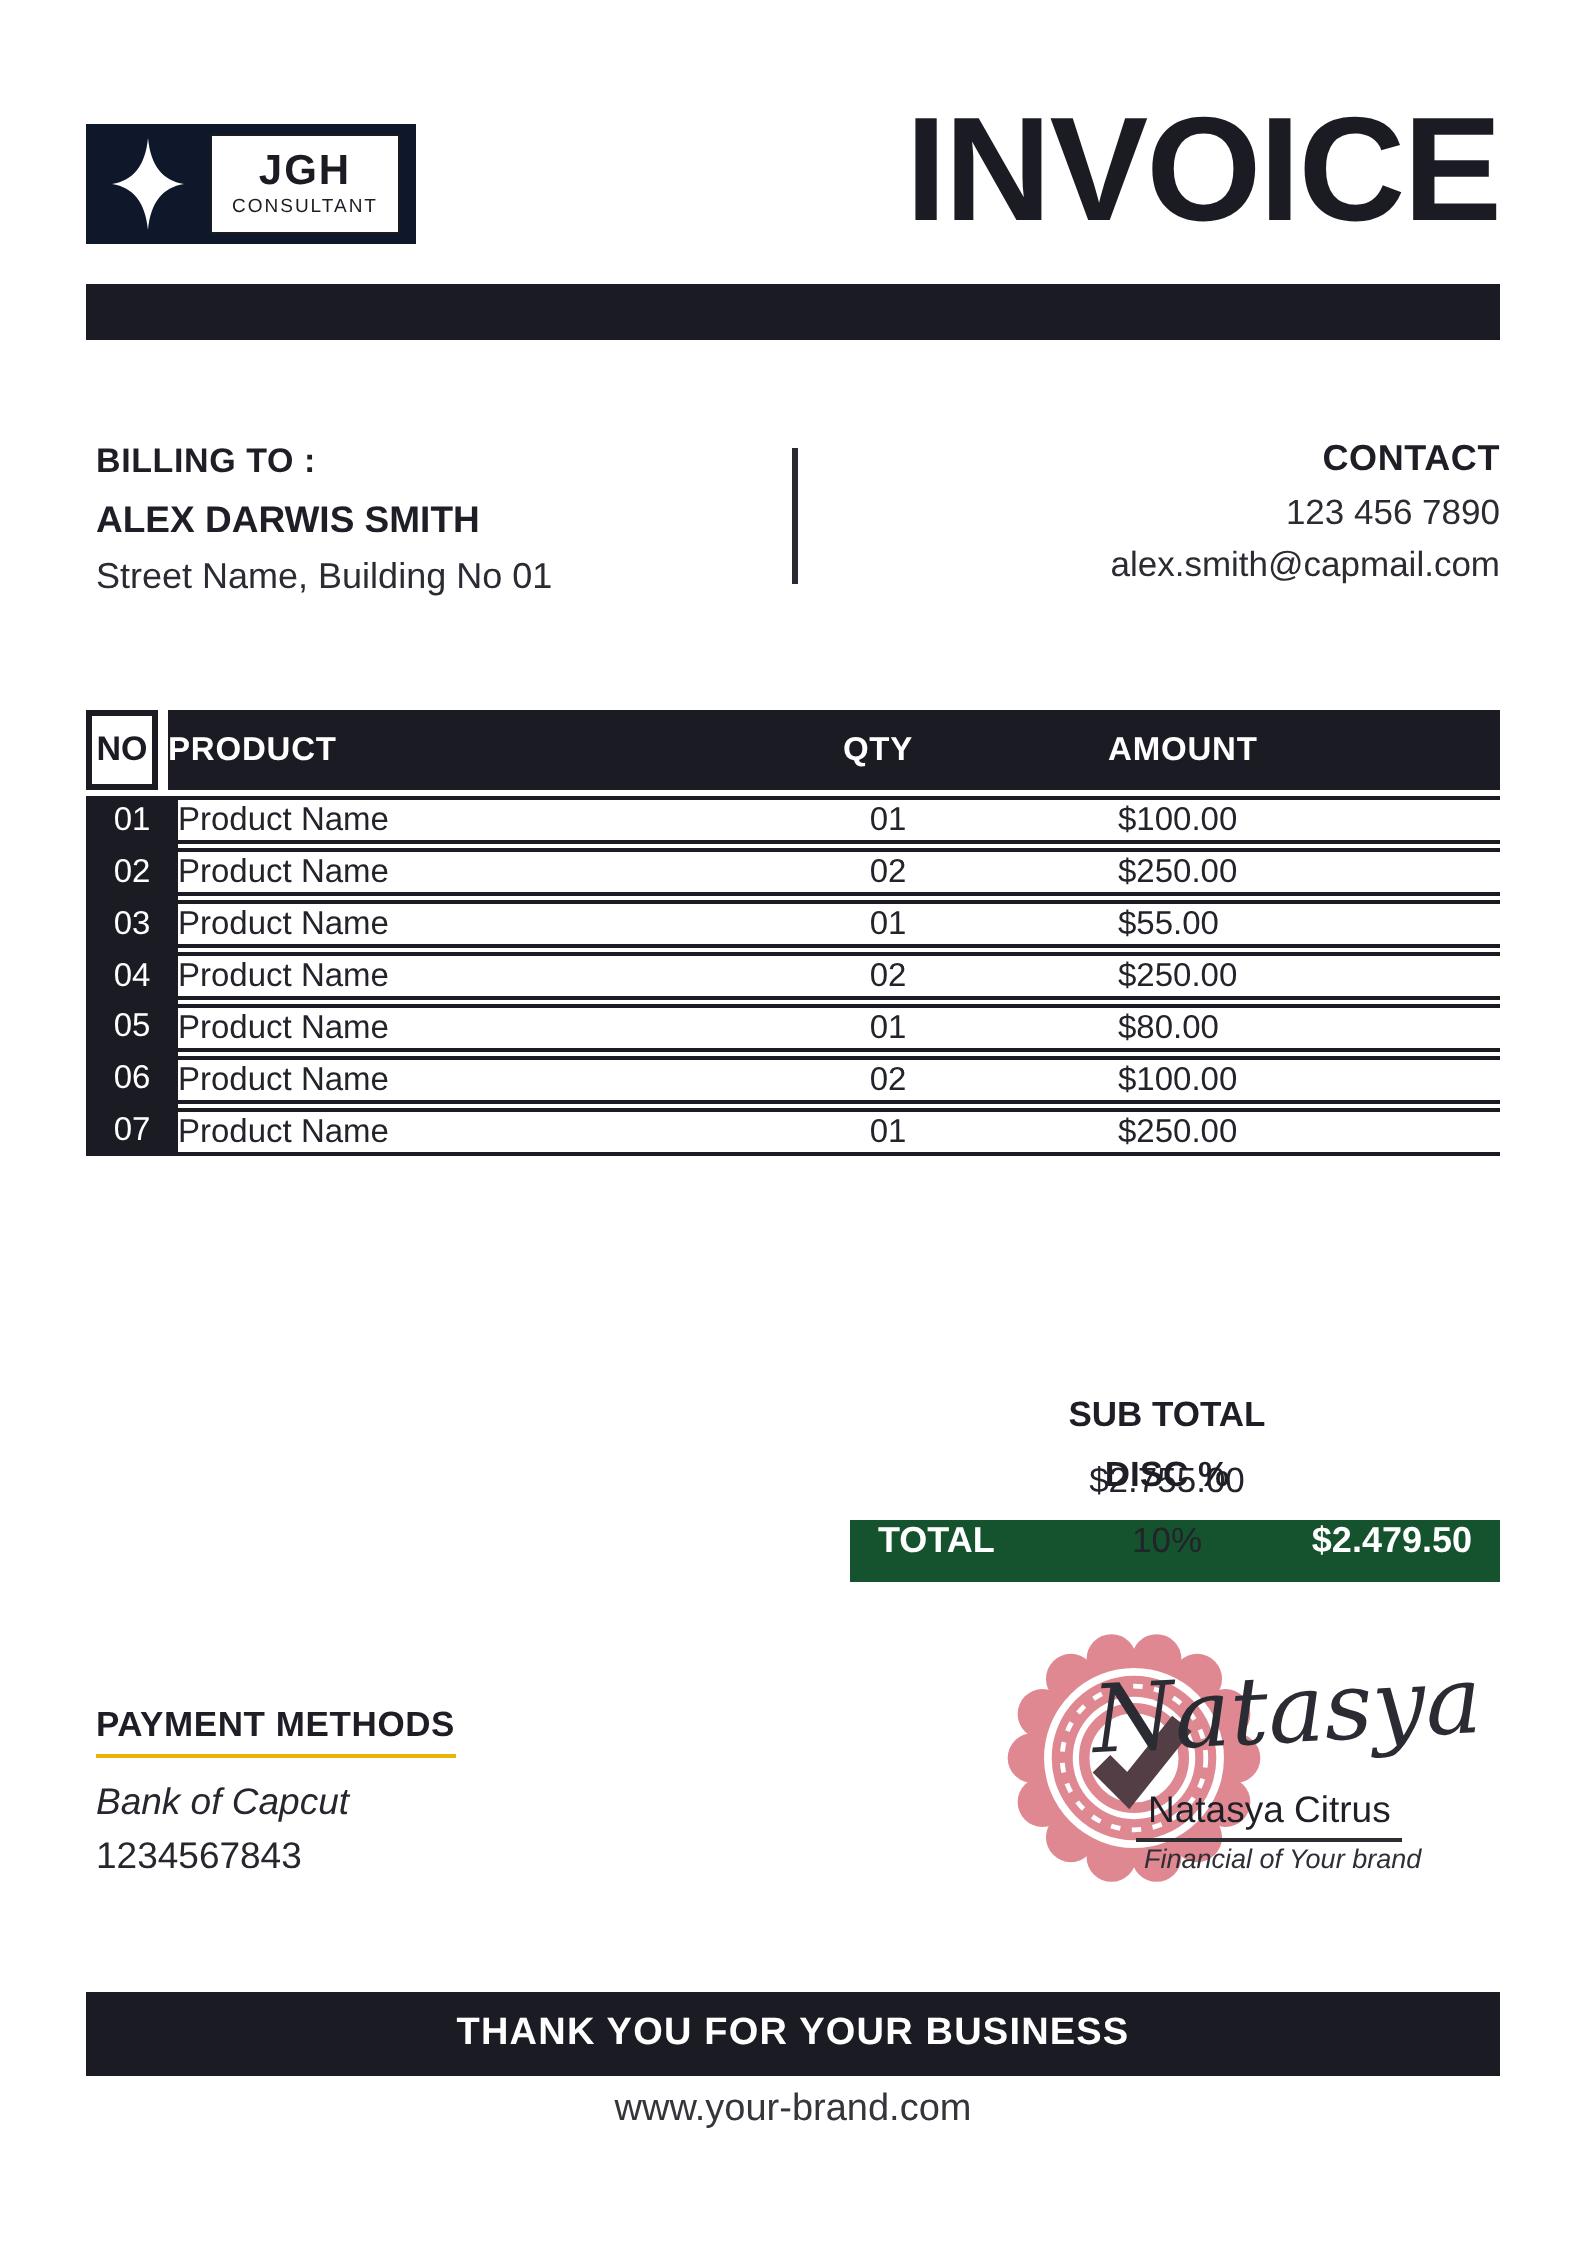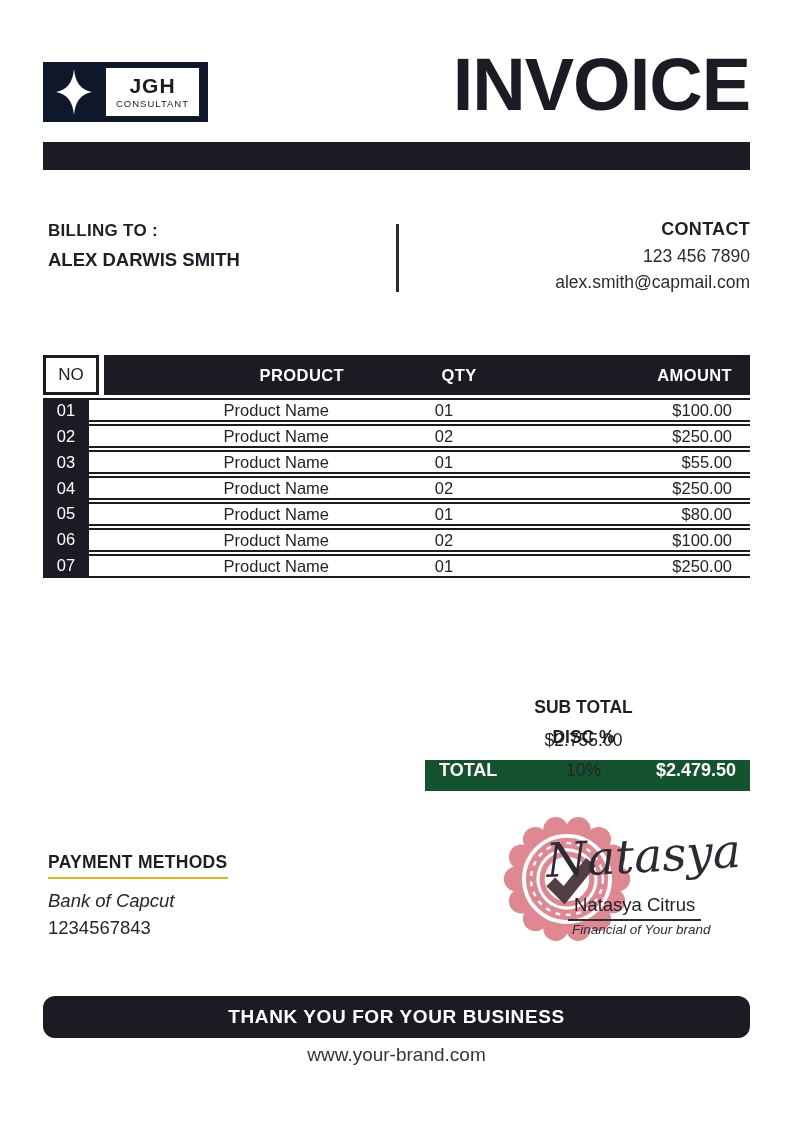--- a/index.html
+++ b/index.html
@@ -30,27 +30,27 @@
   .vline { position:absolute; left:396px; top:224px; width:2.5px; height:68px; background:#2a2a32; }
 
   .contact { position:absolute; right:43px; top:219px; text-align:right; }
   .contact-heading { font-size:18px; font-weight:bold; color:#1e1e26; letter-spacing:.3px; }
   .contact-phone { font-size:17.5px; color:#2b2b33; margin-top:6px; }
   .contact-email { font-size:17.5px; color:#2b2b33; margin-top:5px; }
 
   
   .items-table { position:absolute; left:43px; top:355px; width:707px; }
   .thead { display:flex; height:40px; gap:5px; margin-bottom:3px; }
-  .no-head { width:56px; border:3px solid #1b1b23; background:#fff; color:#1b1b23;
-    font-weight:normal; font-size:17px; display:flex; align-items:center; justify-content:center; }
+  .no-head { width:36px; border:3px solid #1b1b23; background:#fff; color:#1b1b23;
+    font-weight:bold; font-size:17px; display:flex; align-items:center; justify-content:center; }
   .head-bar { flex:1; background:#1b1b23; color:#fff; display:flex; align-items:center;
     font-weight:bold; font-size:16.5px; letter-spacing:.4px; }
-  .col-product { width:240px; text-align:right; }
+  .col-product { width:240px; text-align:left; }
   .col-qty { width:230px; text-align:center; }
-  .col-amount { flex:1; text-align:right; padding-right:18px; }
+  .col-amount { flex:1; padding-right:18px; }
   .tbody { position:relative; padding-left:46px; }
   .no-strip { position:absolute; left:0; top:0; bottom:0; width:46px; background:#1b1b23;
     display:flex; flex-direction:column; }
   .no-cell { flex:1; display:flex; align-items:center; justify-content:center;
     color:#fff; font-size:16.5px; }
   .row { display:flex; align-items:center; height:24px; background:#fff;
     border-top:2.5px solid #1b1b23; border-bottom:2.5px solid #1b1b23; margin-bottom:2px;
     font-size:16.5px; color:#23232b; }
   .row:last-child { margin-bottom:0; }
 
@@ -74,21 +74,21 @@
   .signature { position:absolute; left:480px; top:812px; width:285px; height:140px; }
   .stamp { position:absolute; left:20px; top:0; width:134px; height:134px; opacity:.93; }
   .sig-script { position:absolute; left:66px; top:16px; font-family:"DejaVu Serif", serif;
     font-style:italic; font-size:47px; color:#2b2b33; white-space:nowrap; transform:rotate(-3deg); }
   .sig-name { position:absolute; left:88px; top:82px; font-size:18.5px; color:#1f1f27;
     border-bottom:2px solid #2c2c33; padding:0 6px 3px 6px; }
   .sig-role { position:absolute; left:92px; top:110px; font-style:italic; font-size:13.5px; color:#2e2e36; }
 
   
   .footer-bar { position:absolute; left:43px; width:707px; top:996px; height:42px; background:#1b1b23;
-    color:#fff; font-weight:bold; font-size:19px; letter-spacing:.6px; text-align:center; line-height:42px;border-radius:12px; }
+    color:#fff; font-weight:bold; font-size:19px; letter-spacing:.6px; text-align:center; line-height:42px; }
   .website { position:absolute; left:0; width:100%; top:1044px; text-align:center;
     font-size:19px; color:#35353c; }
 </style>
 </head>
 <body>
 
 <div class="page">
 
   <div class="logo-block">
     <div class="logo-star">
@@ -101,20 +101,21 @@
       <div class="logo-sub">CONSULTANT</div>
     </div>
   </div>
 
   <div class="invoice-title">INVOICE</div>
   <div class="divider-bar"></div>
 
   <div class="billing">
     <div class="billing-heading">BILLING TO :</div>
     <div class="billing-name">ALEX DARWIS SMITH</div>
+    <div class="billing-address">Street Name, Building No 01</div>
   </div>
 
   <div class="vline"></div>
 
   <div class="contact">
     <div class="contact-heading">CONTACT</div>
     <div class="contact-phone">123 456 7890</div>
     <div class="contact-email">alex.smith@capmail.com</div>
   </div>
 

